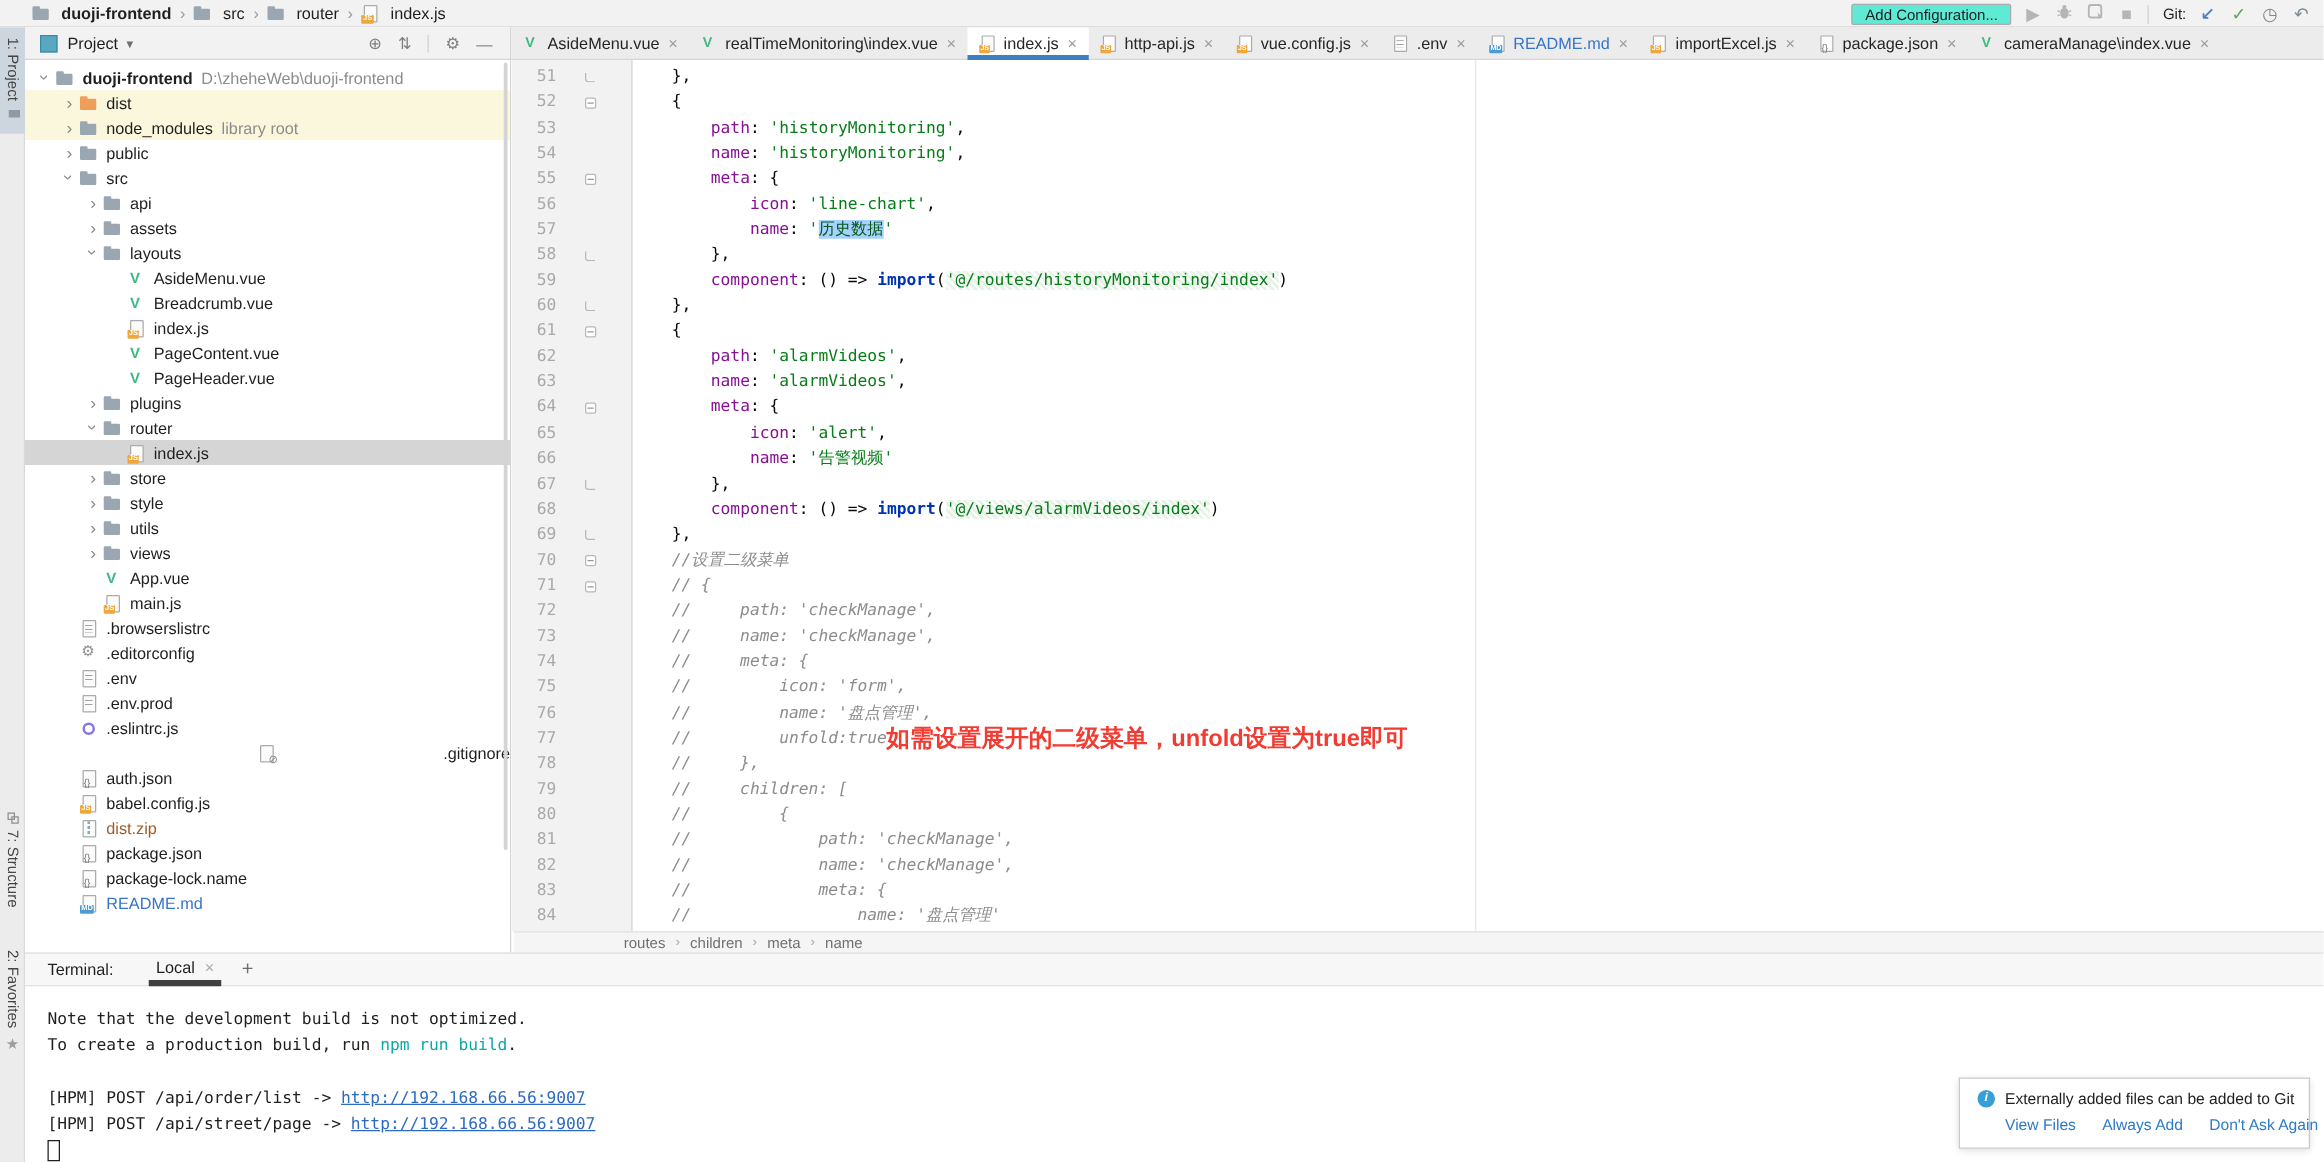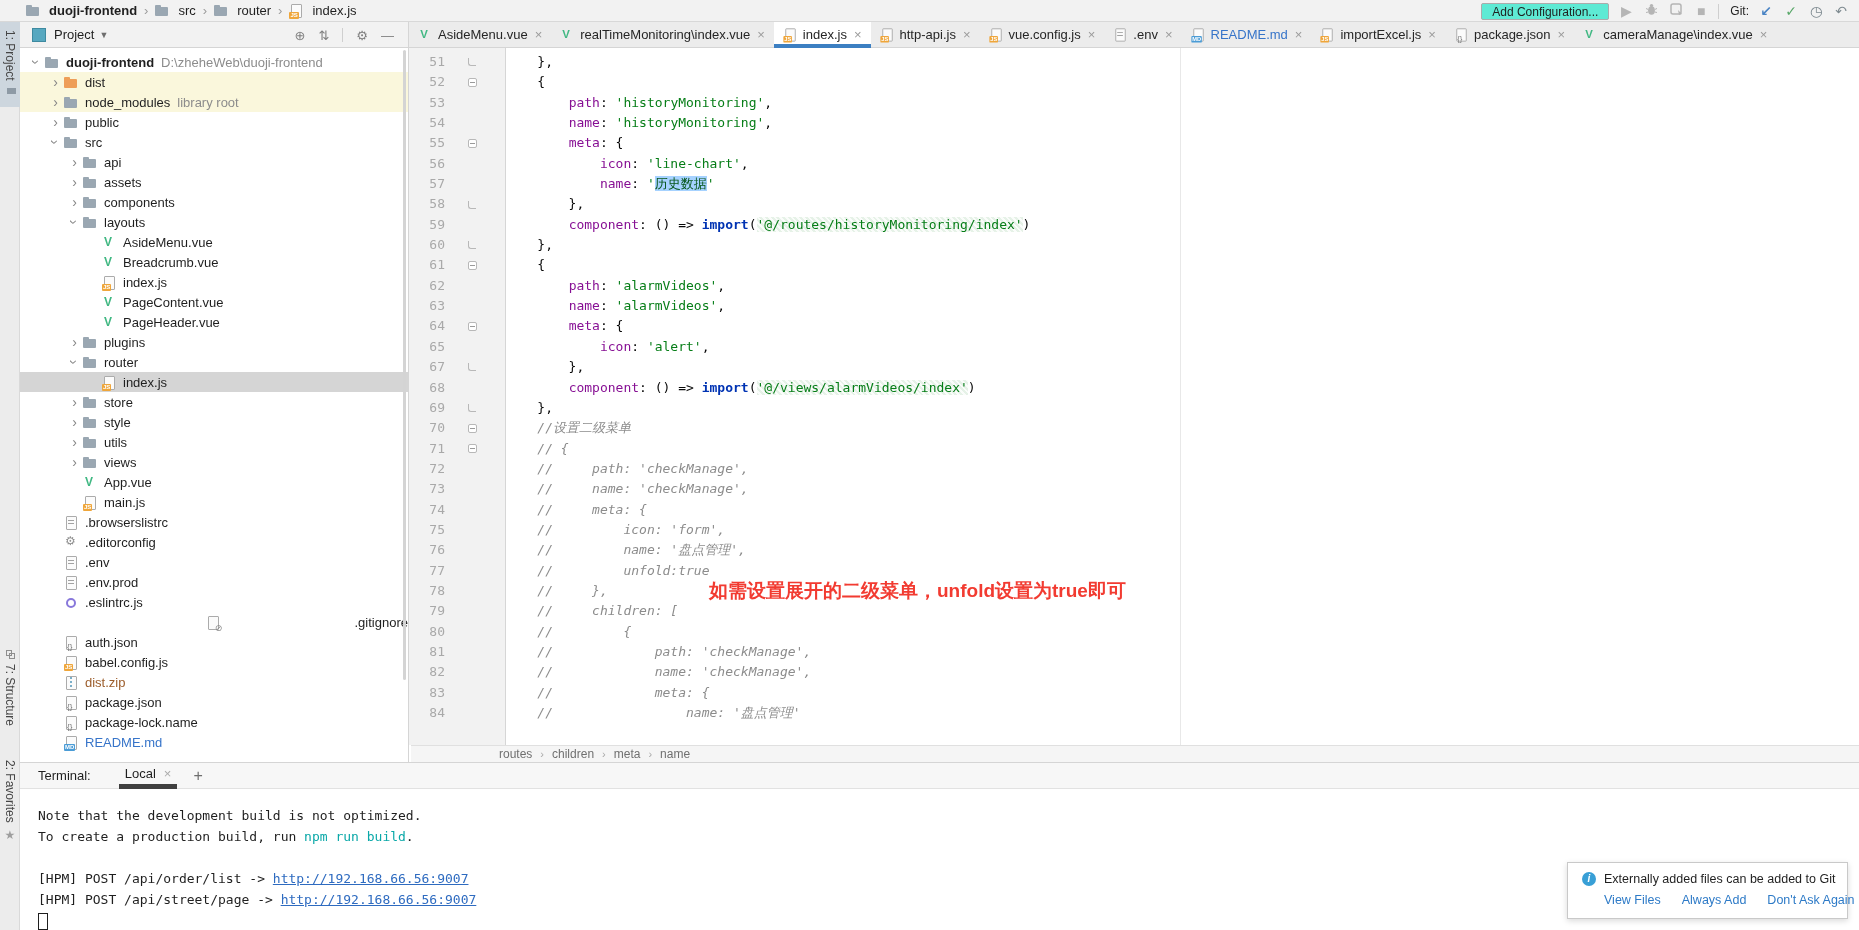--- a/index.html
+++ b/index.html
@@ -259,25 +259,20 @@
           <span class="chev chev-right"></span>
           <span class="fi f-folder"></span>
           <span class="lbl">api</span>
         </div>
         <div class="trow" style="padding-left: 46px;">
           <span class="chev chev-right"></span>
           <span class="fi f-folder"></span>
           <span class="lbl">assets</span>
         </div>
         <div class="trow" style="padding-left: 46px;">
-          <span class="chev chev-right"></span>
-          <span class="fi f-folder"></span>
-          <span class="lbl">components</span>
-        </div>
-        <div class="trow" style="padding-left: 46px;">
           <span class="chev chev-down"></span>
           <span class="fi f-folder"></span>
           <span class="lbl">layouts</span>
         </div>
         <div class="trow" style="padding-left: 65px;">
           <span class="chev"></span>
           <span class="fi f-vue"></span>
           <span class="lbl">AsideMenu.vue</span>
         </div>
         <div class="trow" style="padding-left: 65px;">
@@ -474,20 +469,21 @@
         <div class="code-line"><span class="lnum">56</span><span class="fold"></span><span class="code-text"><span class="tk-p">            </span><span class="tk-k">icon</span><span class="tk-p">: </span><span class="tk-s">'line-chart'</span><span class="tk-p">,</span></span></div>
         <div class="code-line"><span class="lnum">57</span><span class="fold"></span><span class="code-text"><span class="tk-p">            </span><span class="tk-k">name</span><span class="tk-p">: </span><span class="tk-s">'</span><span class="tk-sel">历史数据</span><span class="tk-s">'</span></span></div>
         <div class="code-line"><span class="lnum">58</span><span class="fold"><i class="fm-e"></i></span><span class="code-text"><span class="tk-p">        },</span></span></div>
         <div class="code-line"><span class="lnum">59</span><span class="fold"></span><span class="code-text"><span class="tk-p">        </span><span class="tk-k">component</span><span class="tk-p">: () =&gt; </span><span class="tk-kw">import</span><span class="tk-p">(</span><span class="tk-inj">'@/routes/historyMonitoring/index'</span><span class="tk-p">)</span></span></div>
         <div class="code-line"><span class="lnum">60</span><span class="fold"><i class="fm-e"></i></span><span class="code-text"><span class="tk-p">    },</span></span></div>
         <div class="code-line"><span class="lnum">61</span><span class="fold"><i class="fm-s"></i></span><span class="code-text"><span class="tk-p">    {</span></span></div>
         <div class="code-line"><span class="lnum">62</span><span class="fold"></span><span class="code-text"><span class="tk-p">        </span><span class="tk-k">path</span><span class="tk-p">: </span><span class="tk-s">'alarmVideos'</span><span class="tk-p">,</span></span></div>
         <div class="code-line"><span class="lnum">63</span><span class="fold"></span><span class="code-text"><span class="tk-p">        </span><span class="tk-k">name</span><span class="tk-p">: </span><span class="tk-s">'alarmVideos'</span><span class="tk-p">,</span></span></div>
         <div class="code-line"><span class="lnum">64</span><span class="fold"><i class="fm-s"></i></span><span class="code-text"><span class="tk-p">        </span><span class="tk-k">meta</span><span class="tk-p">: {</span></span></div>
         <div class="code-line"><span class="lnum">65</span><span class="fold"></span><span class="code-text"><span class="tk-p">            </span><span class="tk-k">icon</span><span class="tk-p">: </span><span class="tk-s">'alert'</span><span class="tk-p">,</span></span></div>
+        <div class="code-line"><span class="lnum">66</span><span class="fold"></span><span class="code-text"><span class="tk-p">            </span><span class="tk-k">name</span><span class="tk-p">: </span><span class="tk-s">'告警视频'</span></span></div>
         <div class="code-line"><span class="lnum">67</span><span class="fold"><i class="fm-e"></i></span><span class="code-text"><span class="tk-p">        },</span></span></div>
         <div class="code-line"><span class="lnum">68</span><span class="fold"></span><span class="code-text"><span class="tk-p">        </span><span class="tk-k">component</span><span class="tk-p">: () =&gt; </span><span class="tk-kw">import</span><span class="tk-p">(</span><span class="tk-inj">'@/views/alarmVideos/index'</span><span class="tk-p">)</span></span></div>
         <div class="code-line"><span class="lnum">69</span><span class="fold"><i class="fm-e"></i></span><span class="code-text"><span class="tk-p">    },</span></span></div>
         <div class="code-line"><span class="lnum">70</span><span class="fold"><i class="fm-s"></i></span><span class="code-text"><span class="tk-c">    //设置二级菜单</span></span></div>
         <div class="code-line"><span class="lnum">71</span><span class="fold"><i class="fm-s"></i></span><span class="code-text"><span class="tk-c">    // {</span></span></div>
         <div class="code-line"><span class="lnum">72</span><span class="fold"></span><span class="code-text"><span class="tk-c">    //     path: 'checkManage',</span></span></div>
         <div class="code-line"><span class="lnum">73</span><span class="fold"></span><span class="code-text"><span class="tk-c">    //     name: 'checkManage',</span></span></div>
         <div class="code-line"><span class="lnum">74</span><span class="fold"></span><span class="code-text"><span class="tk-c">    //     meta: {</span></span></div>
         <div class="code-line"><span class="lnum">75</span><span class="fold"></span><span class="code-text"><span class="tk-c">    //         icon: 'form',</span></span></div>
         <div class="code-line"><span class="lnum">76</span><span class="fold"></span><span class="code-text"><span class="tk-c">    //         name: '盘点管理',</span></span></div>

